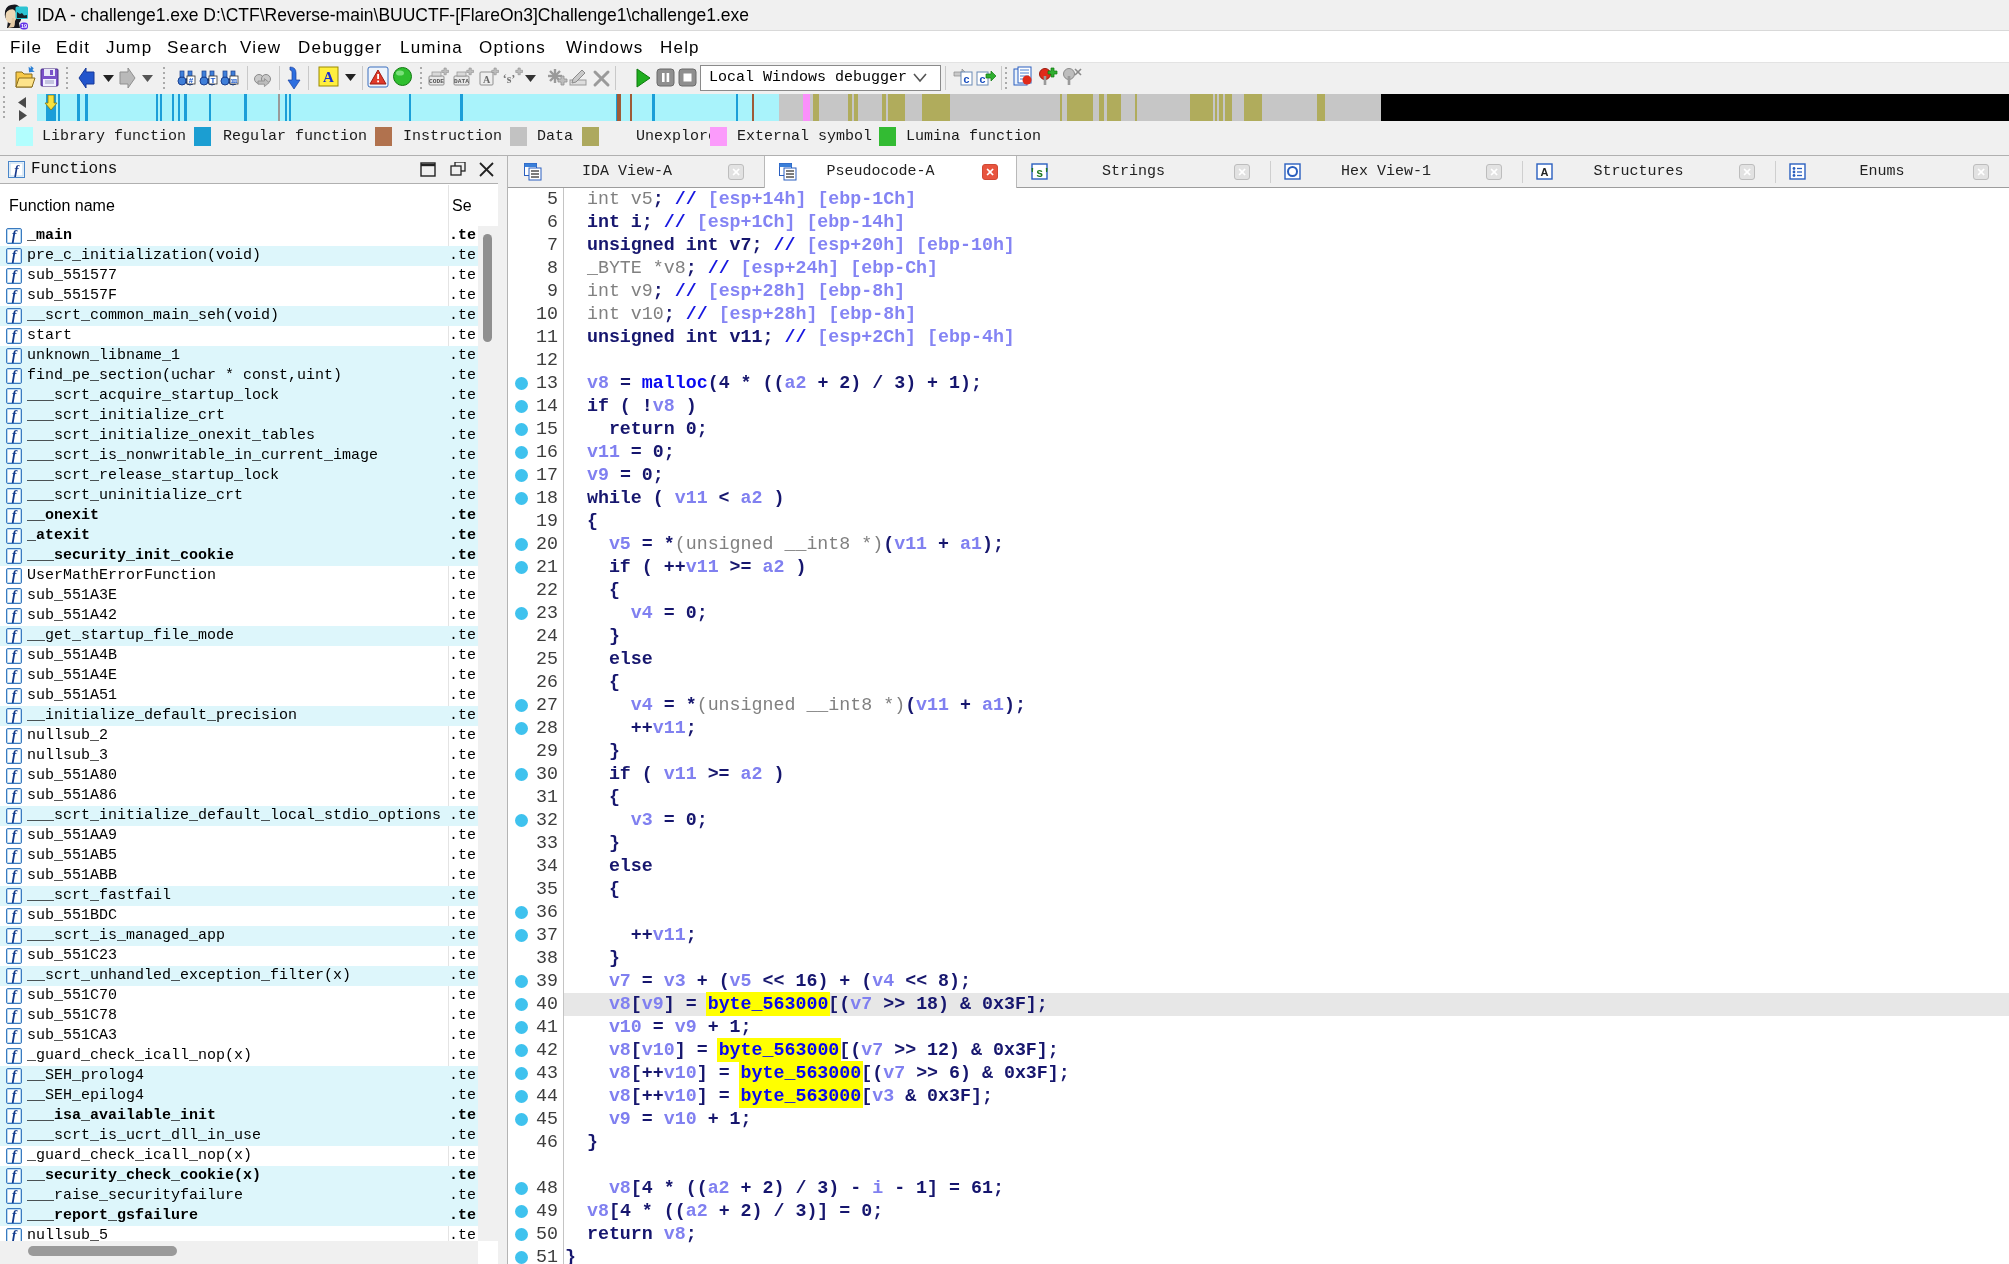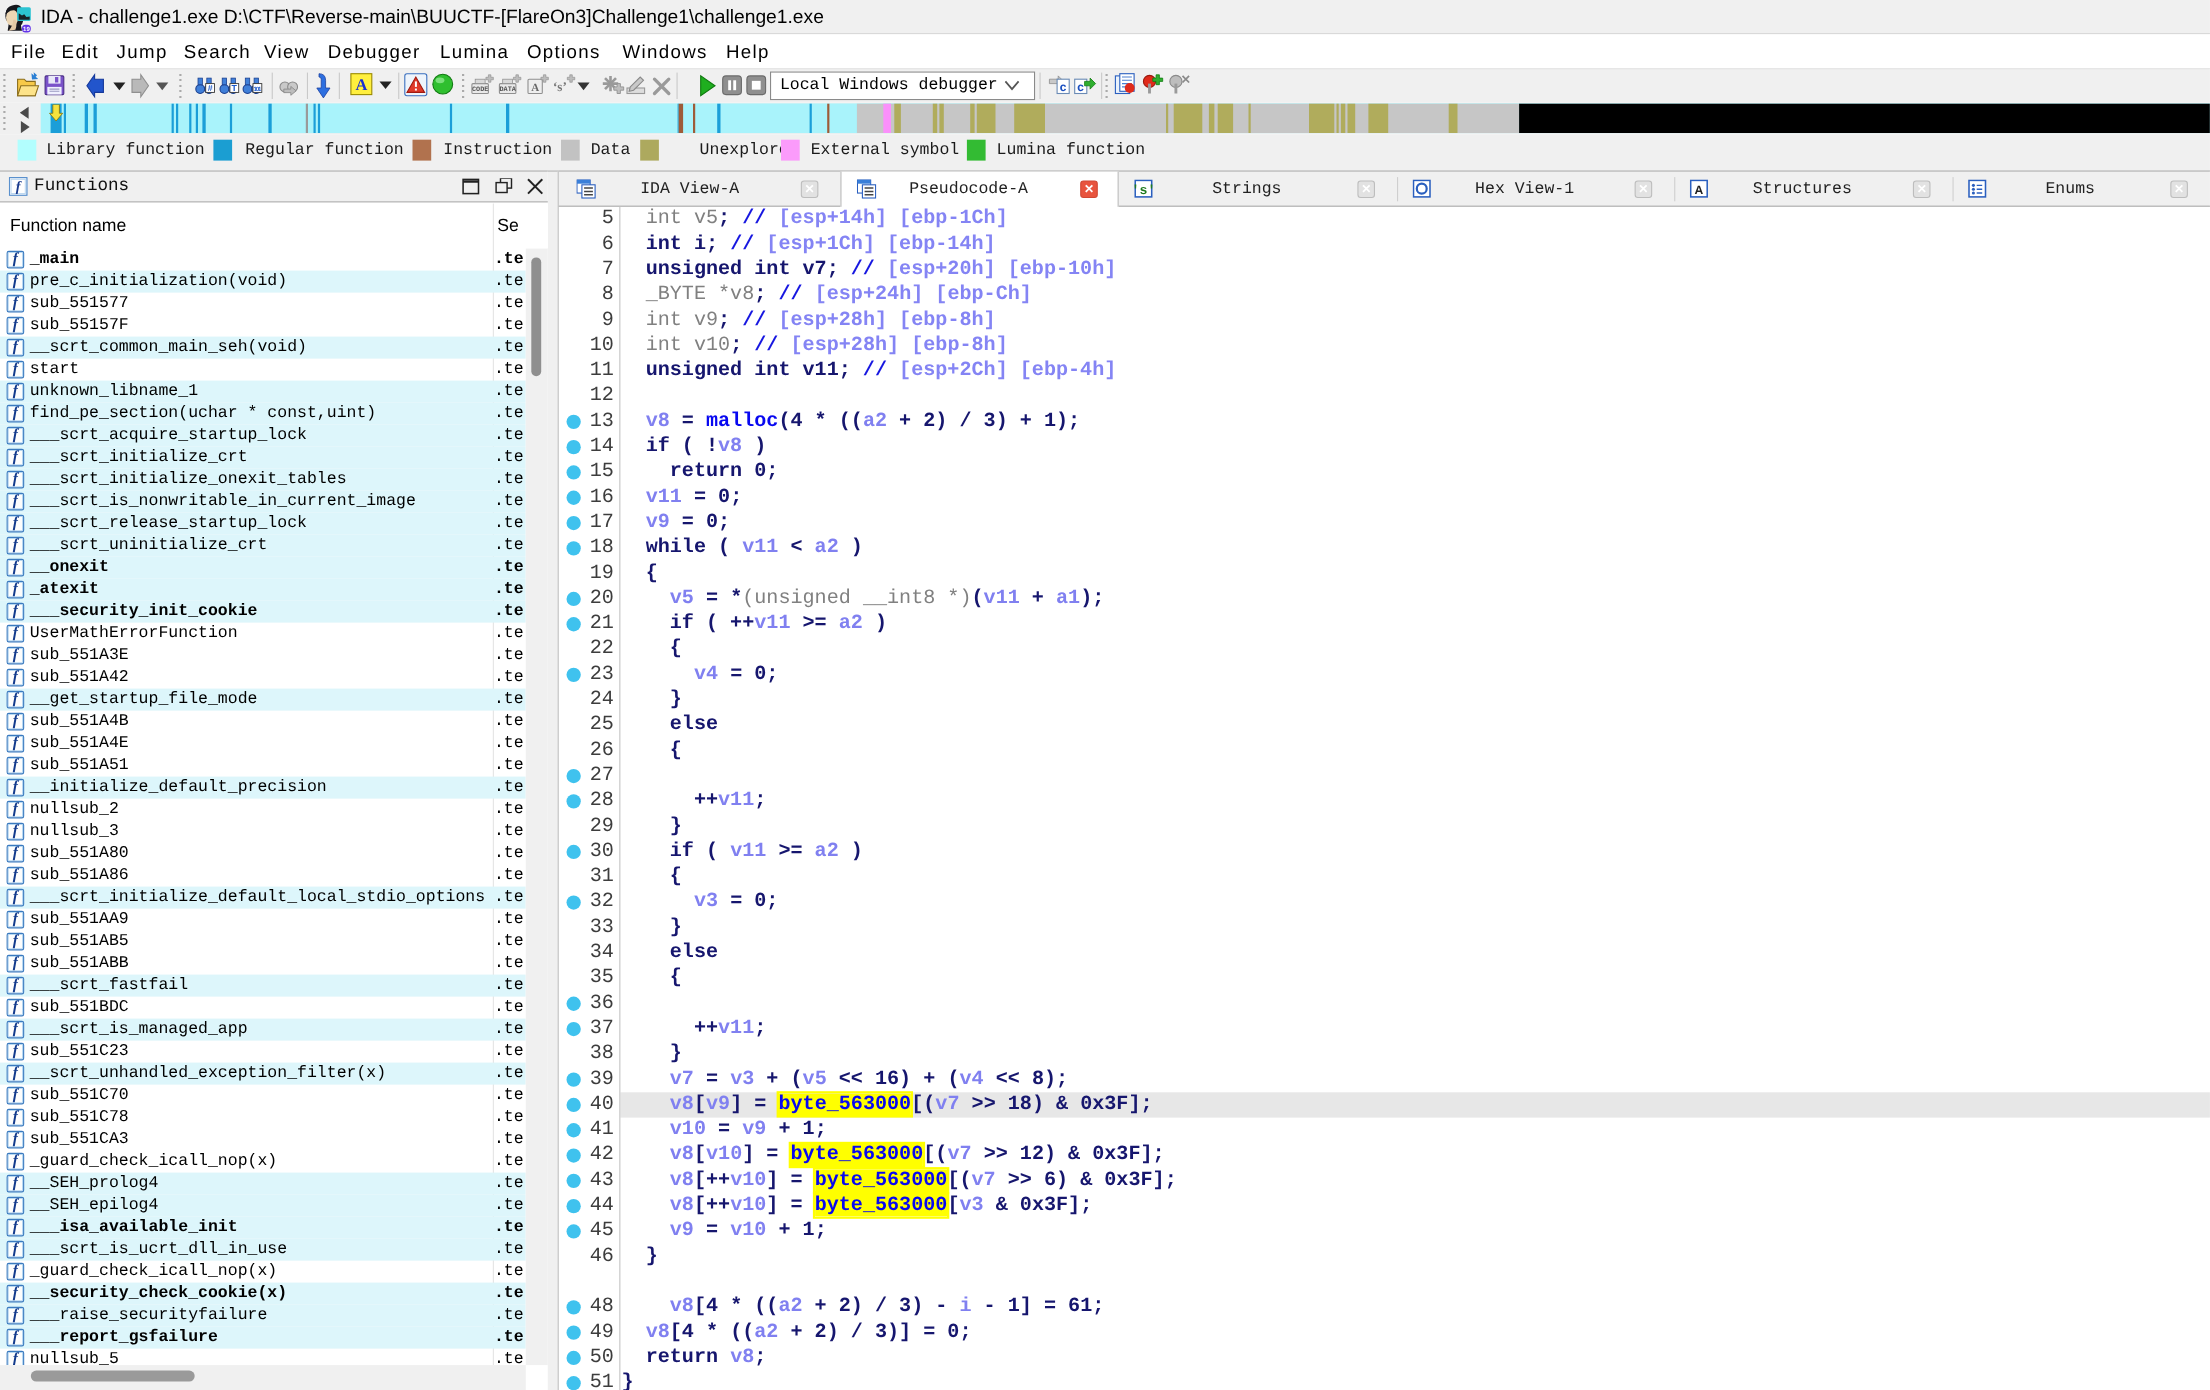--- a/index.html
+++ b/index.html
@@ -504,21 +504,21 @@
 <div class="cl" style="top:276.0px"><span class="dt"></span><span class="ln">17</span><span class="cd">  <span class="v">v9</span> = 0;</span></div>
 <div class="cl" style="top:299.0px"><span class="dt"></span><span class="ln">18</span><span class="cd">  while ( <span class="v">v11</span> &lt; <span class="v">a2</span> )</span></div>
 <div class="cl" style="top:322.0px"><span class="ln">19</span><span class="cd">  {</span></div>
 <div class="cl" style="top:345.0px"><span class="dt"></span><span class="ln">20</span><span class="cd">    <span class="v">v5</span> = *<span class="c">(unsigned __int8 *)</span>(<span class="v">v11</span> + <span class="v">a1</span>);</span></div>
 <div class="cl" style="top:368.0px"><span class="dt"></span><span class="ln">21</span><span class="cd">    if ( ++<span class="v">v11</span> &gt;= <span class="v">a2</span> )</span></div>
 <div class="cl" style="top:391.0px"><span class="ln">22</span><span class="cd">    {</span></div>
 <div class="cl" style="top:414.0px"><span class="dt"></span><span class="ln">23</span><span class="cd">      <span class="v">v4</span> = 0;</span></div>
 <div class="cl" style="top:437.0px"><span class="ln">24</span><span class="cd">    }</span></div>
 <div class="cl" style="top:460.0px"><span class="ln">25</span><span class="cd">    else</span></div>
 <div class="cl" style="top:483.0px"><span class="ln">26</span><span class="cd">    {</span></div>
-<div class="cl" style="top:506.0px"><span class="dt"></span><span class="ln">27</span></div>
+<div class="cl" style="top:506.0px"><span class="dt"></span><span class="ln">27</span><span class="cd">      <span class="v">v4</span> = *<span class="c">(unsigned __int8 *)</span>(<span class="v">v11</span> + <span class="v">a1</span>);</span></div>
 <div class="cl" style="top:529.0px"><span class="dt"></span><span class="ln">28</span><span class="cd">      ++<span class="v">v11</span>;</span></div>
 <div class="cl" style="top:552.0px"><span class="ln">29</span><span class="cd">    }</span></div>
 <div class="cl" style="top:575.0px"><span class="dt"></span><span class="ln">30</span><span class="cd">    if ( <span class="v">v11</span> &gt;= <span class="v">a2</span> )</span></div>
 <div class="cl" style="top:598.0px"><span class="ln">31</span><span class="cd">    {</span></div>
 <div class="cl" style="top:621.0px"><span class="dt"></span><span class="ln">32</span><span class="cd">      <span class="v">v3</span> = 0;</span></div>
 <div class="cl" style="top:644.0px"><span class="ln">33</span><span class="cd">    }</span></div>
 <div class="cl" style="top:667.0px"><span class="ln">34</span><span class="cd">    else</span></div>
 <div class="cl" style="top:690.0px"><span class="ln">35</span><span class="cd">    {</span></div>
 <div class="cl" style="top:713.0px"><span class="dt"></span><span class="ln">36</span></div>
 <div class="cl" style="top:736.0px"><span class="dt"></span><span class="ln">37</span><span class="cd">      ++<span class="v">v11</span>;</span></div>

